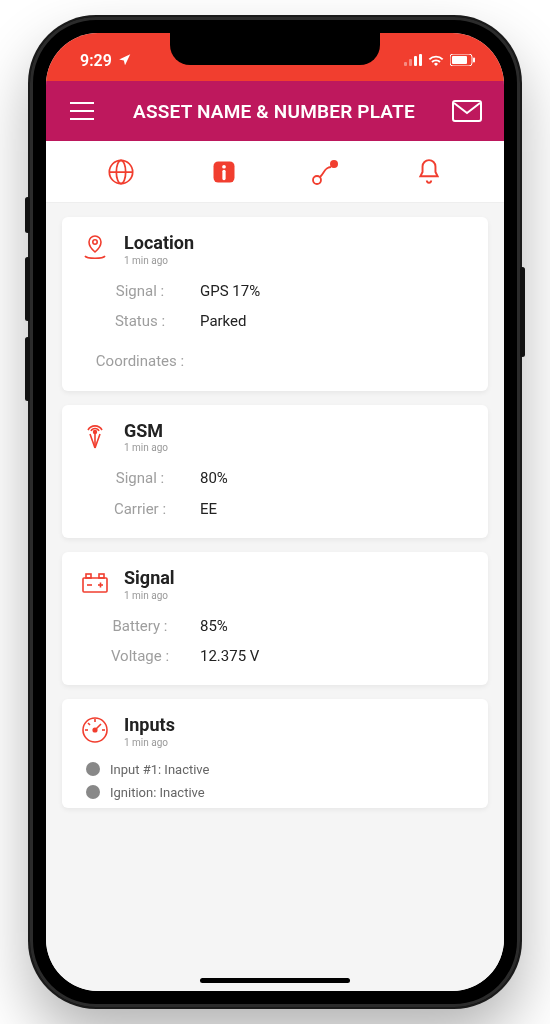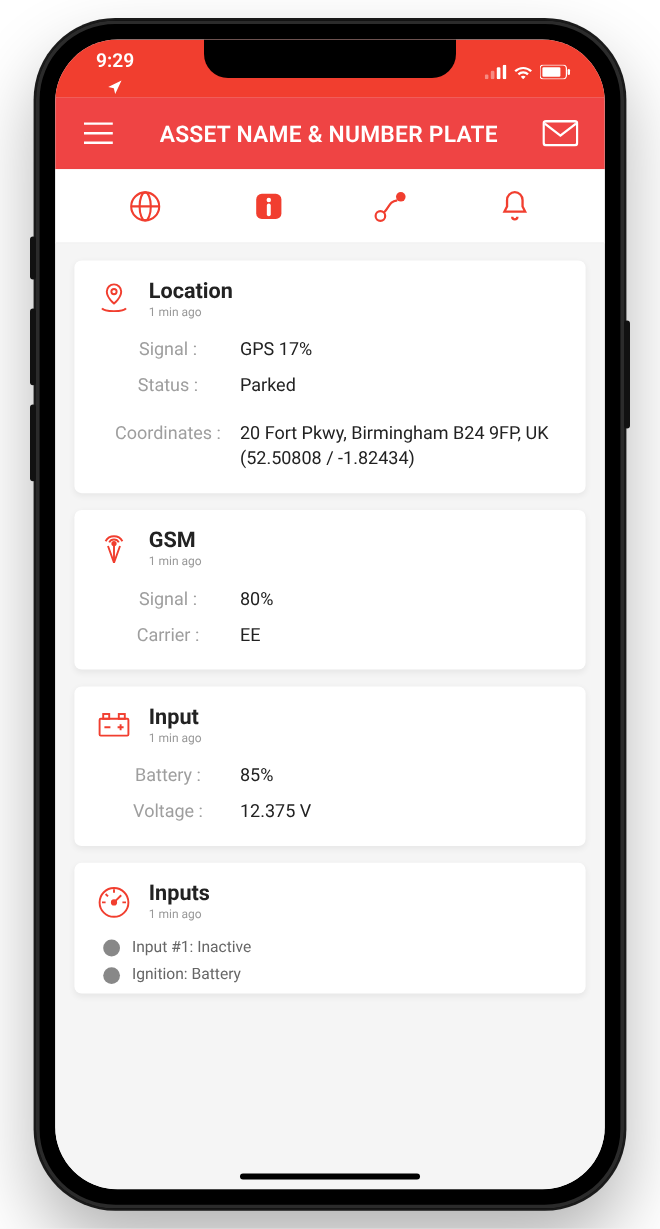--- a/index.html
+++ b/index.html
@@ -65,26 +65,26 @@
     display: flex;
     align-items: center;
     justify-content: space-between;
     padding: 0 28px 0 34px;
     font-size: 16px;
     font-weight: 600;
     position: relative;
     z-index: 40;
     padding-top: 6px;
   }
-  .status-left { display: flex; align-items: center; gap: 6px; flex-direction: column; }
+  .status-left { display: flex; align-items: center; gap: 6px; }
   .status-right { display: flex; align-items: center; gap: 6px; }
 
   .header {
     height: 60px;
-    background: #ef4444;
+    background: #be185d;
     color: #fff;
     display: flex;
     align-items: center;
     justify-content: space-between;
     padding: 0 22px;
   }
   .header-title {
     font-size: 19px;
     font-weight: 600;
     letter-spacing: 0.2px;
@@ -115,21 +115,20 @@
   }
 
   .card {
     background: #fff;
     border-radius: 6px;
     box-shadow: 0 2px 5px rgba(0,0,0,0.06);
     padding: 16px 18px 14px 18px;
   }
   .card-header {
     display: flex;
-    align-items: center;
     gap: 14px;
     margin-bottom: 10px;
   }
   .card-icon { width: 30px; height: 30px; flex: 0 0 30px; display:flex; align-items:center; justify-content:center; }
   .card-title { font-size: 18px; font-weight: 700; color: #222; line-height: 1.1; }
   .card-sub   { font-size: 10px; color: #999; margin-top: 2px; }
 
   .row {
     display: flex;
     font-size: 15px;
@@ -276,21 +275,20 @@
           <span class="value">GPS 17%</span>
         </div>
         <div class="row">
           <span class="label">Status :</span>
           <span class="value">Parked</span>
         </div>
         <div class="row">
         </div>
         <div class="row">
           <span class="label">Coordinates :</span>
-          <span class="value">20 Fort Pkwy, Birmingham B24 9FP, UK (52.50808 / -1.82434)</span>
         </div>
       </div>
 
       <div class="card">
         <div class="card-header">
           <span class="card-icon">
             <svg width="30" height="30" viewBox="0 0 30 30" fill="none" stroke="#F13E2F" stroke-width="1.6">
               <path d="M15 10v17"></path>
               <path d="M15 27l-5-14M15 27l5-14"></path>
               <path d="M8 9a8 8 0 0114 0"></path>
@@ -319,21 +317,21 @@
             <svg width="30" height="30" viewBox="0 0 30 30" fill="none" stroke="#F13E2F" stroke-width="1.6">
               <rect x="3" y="10" width="24" height="14" rx="1"></rect>
               <rect x="6" y="6" width="5" height="4"></rect>
               <rect x="19" y="6" width="5" height="4"></rect>
               <line x1="7" y1="17" x2="12" y2="17"></line>
               <line x1="18" y1="17" x2="23" y2="17"></line>
               <line x1="20.5" y1="14.5" x2="20.5" y2="19.5"></line>
             </svg>
           </span>
           <div>
-            <div class="card-title">Input</div>
+            <div class="card-title">Signal</div>
             <div class="card-sub">1 min ago</div>
           </div>
         </div>
         <div class="row">
           <span class="label">Battery :</span>
           <span class="value">85%</span>
         </div>
         <div class="row">
           <span class="label">Voltage :</span>
           <span class="value">12.375 V</span>
@@ -357,21 +355,21 @@
             <div class="card-title">Inputs</div>
             <div class="card-sub">1 min ago</div>
           </div>
         </div>
         <div class="input-row">
           <span class="dot"></span>
           <span>Input #1: Inactive</span>
         </div>
         <div class="input-row">
           <span class="dot"></span>
-          <span>Ignition: Battery</span>
+          <span>Ignition: Inactive</span>
         </div>
       </div>
 
     </div>
 
     <div class="home-indicator"></div>
   </div>
 </div>
 
 </body></html>

